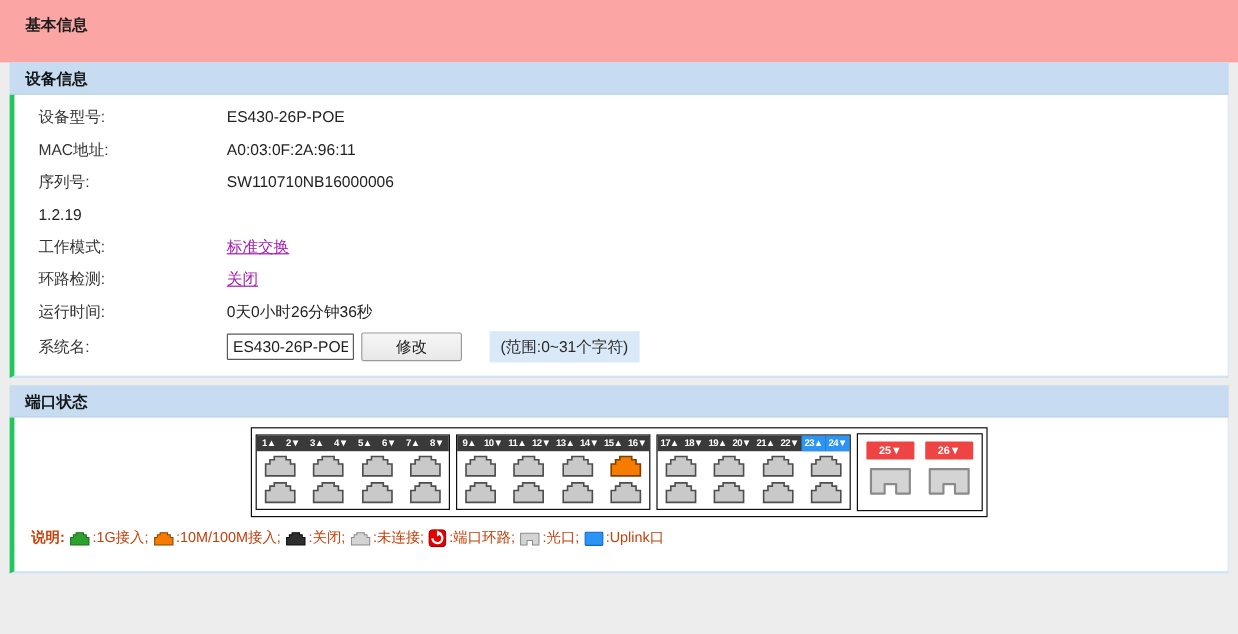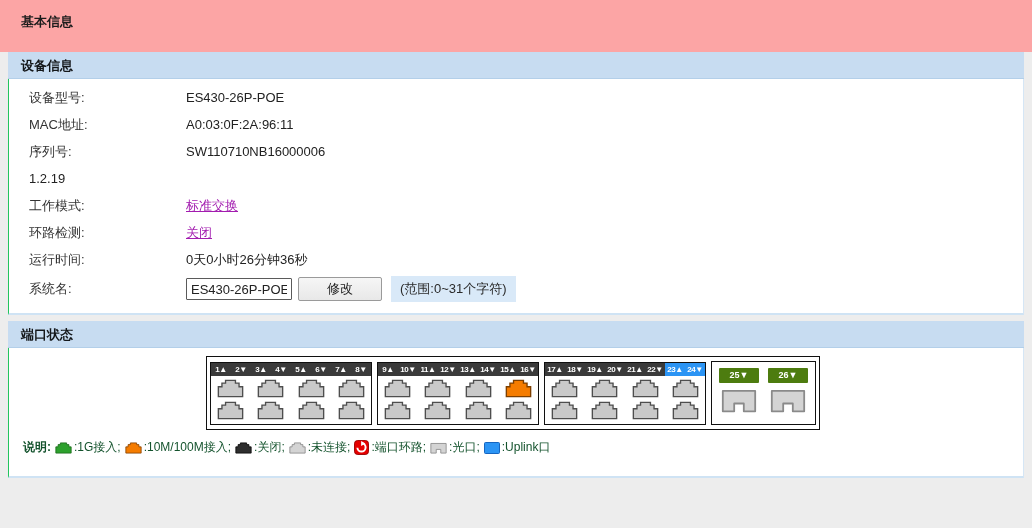--- a/index.html
+++ b/index.html
@@ -17,21 +17,21 @@
   .panel { margin:0 8px; }
   .section-header {
     height:27px; line-height:27px;
     background:#c7dcf1;
     border-bottom:1px solid #b3cfe9;
     font-size:13px; font-weight:bold; color:#14171a;
     padding-left:13px;
   }
   .section-body {
     background:#ffffff;
-    border-left:1px solid #22c55e;
+    border-left:4px solid #22c55e;
     border-right:1px solid #d5e6f5;
     border-bottom:2px solid #cfe3f4;
   }
   .gap6 { height:6px; }
 
   
   .info-body { padding:5px 0 8px 0; }
   .info-row { height:27px; display:flex; align-items:center; padding-left:20px; font-size:13px; }
   .info-row.tall { height:32px; }
   .info-label { width:157px; color:#333; flex:0 0 auto; }
@@ -41,21 +41,21 @@
   .sys-input {
     width:106px; height:22px; border:1px solid #5a5a5a; border-radius:1px;
     font-size:13px; padding:1px 4px; font-family:inherit; color:#222; background:#fff;
   }
   .modify-btn {
     margin-left:6px; height:24px; min-width:49px; padding:0 28px;
     font-size:13px; font-family:Liberation Serif, serif; color:#222;
     background:linear-gradient(#f6f6f6,#e8e8e8);
     border:1px solid #9a9a9a; border-radius:2px; cursor:pointer;
   }
-  .sys-hint { margin-left:9px; background:#d9e9f8; padding:4px 9px; font-size:13px; color:#2a2a2a; }
+  .sys-hint { margin-left:23px; background:#d9e9f8; padding:4px 9px; font-size:13px; color:#2a2a2a; }
 
   
   .ports-body { height:130px; padding:8px 0 0 0; }
   .port-panel {
     margin-left:197px; width:fit-content;
     border:1px solid #101010; background:#fff;
     display:flex; align-items:center; gap:5px; padding:4px 3px;
   }
   .port-group { border:1px solid #101010; width:162px; background:#fff; }
   .group-header { display:flex; height:13px; background:#3a3a3a; }
@@ -64,26 +64,26 @@
     line-height:13px; white-space:nowrap; letter-spacing:-0.5px;
   }
   .port-label.hl { background:#2b94f4; }
   .port-rows { padding:3px 6px 4px 6px; display:flex; flex-direction:column; gap:3px; }
   .port-row { display:flex; justify-content:space-between; }
   .port svg { width:27px; height:19px; display:block; }
 
   .sfp-group { border:1px solid #101010; background:#fff; padding:6px 7px; display:flex; gap:9px; }
   .sfp-col { display:flex; flex-direction:column; align-items:center; gap:4px; }
   .sfp-label {
-    width:40px; height:15px; background:#4d7c0f; color:#fff;
+    width:40px; height:15px; background:#ef4444; color:#fff;
     font-size:9px; font-weight:bold; text-align:center; line-height:15px; border-radius:1px;
   }
 
   
-  .legend { display:flex; align-items:center; margin:9px 0 0 14px; font-size:12px; color:#14532d; flex-wrap:nowrap; }
+  .legend { display:flex; align-items:center; margin:9px 0 0 14px; font-size:12px; color:#c2410c; flex-wrap:nowrap; }
   .legend-title { font-weight:bold; margin-right:4px; }
   .legend-item { display:flex; align-items:center; margin-right:4px; }
   .legend-item .licon { display:flex; align-items:center; margin-right:2px; }
   .legend-item svg { display:block; }
 </style>
 </head>
 <body>
 
 <div class="top-strip">
   <span class="page-title">基本信息</span>

